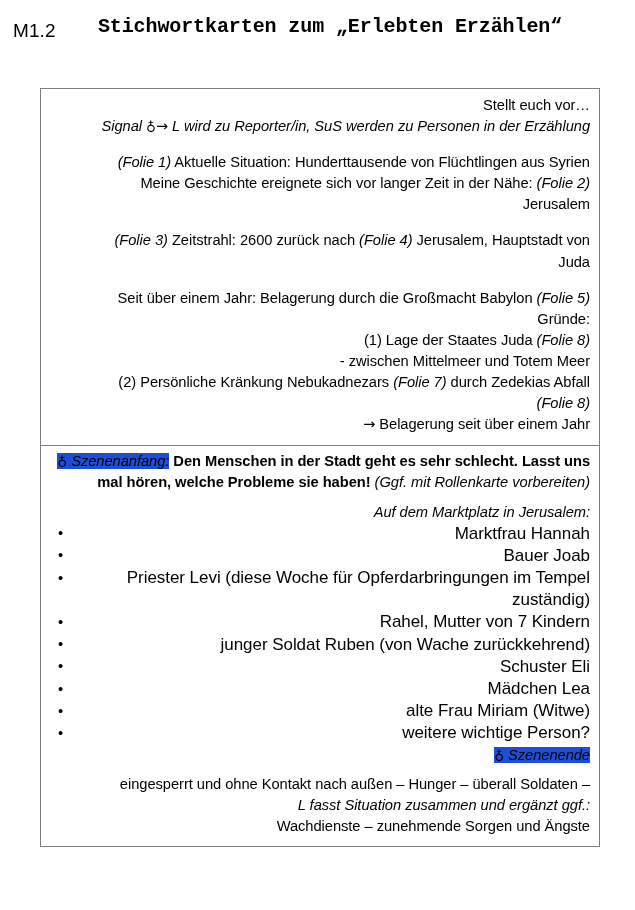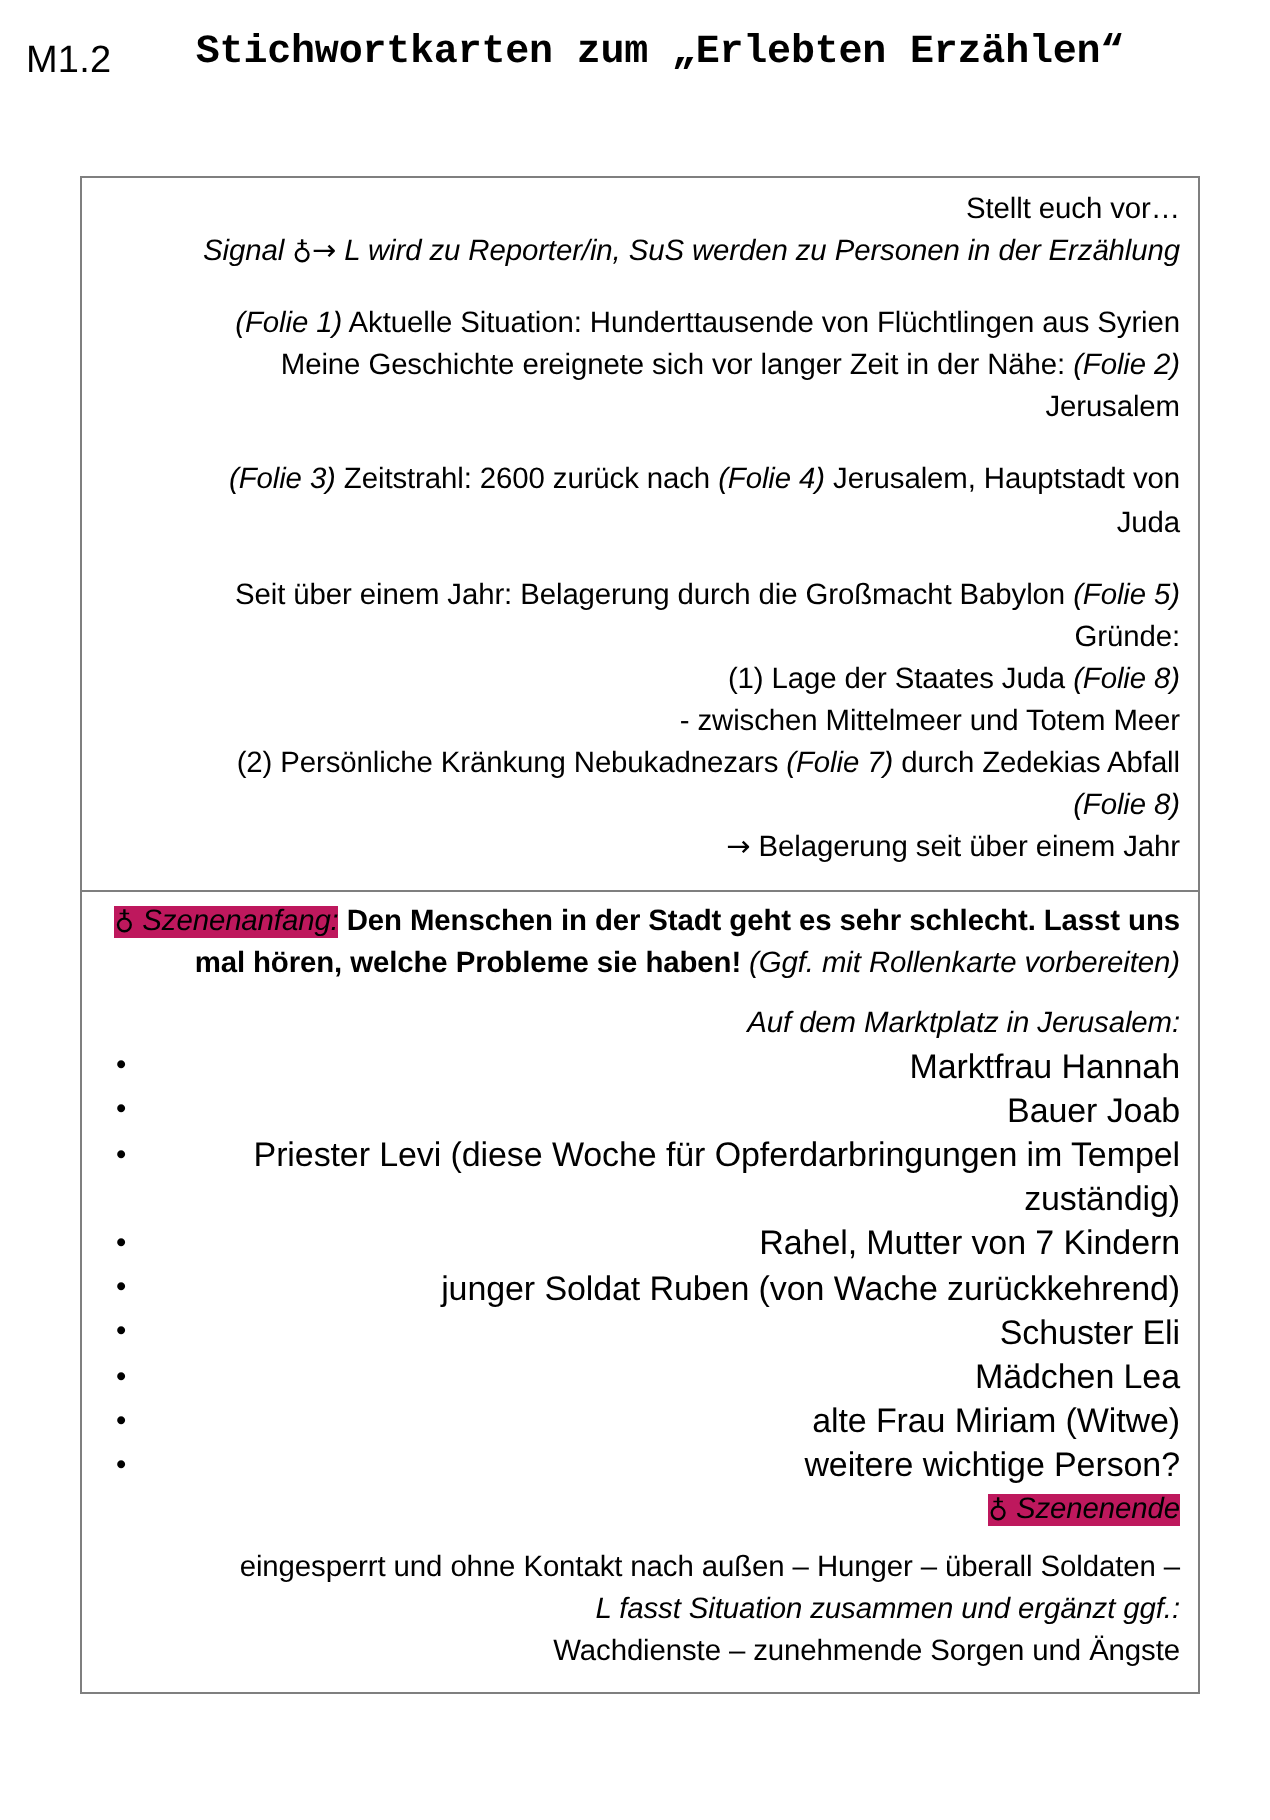--- a/index.html
+++ b/index.html
@@ -98,21 +98,21 @@
     font-style: normal;
     display: inline-block;
     transform: translateY(1px);
   }
   .arrow {
     font-family: "DejaVu Sans", sans-serif;
     font-style: normal;
     font-size: 14.5px;
   }
   .hl {
-    background: #be185d;
+    background: #1d4ed8;
   }
 
   ul.person-list {
     list-style: none;
     margin: 0;
     padding: 0;
   }
   ul.person-list li {
     position: relative;
     padding-left: 27px;

